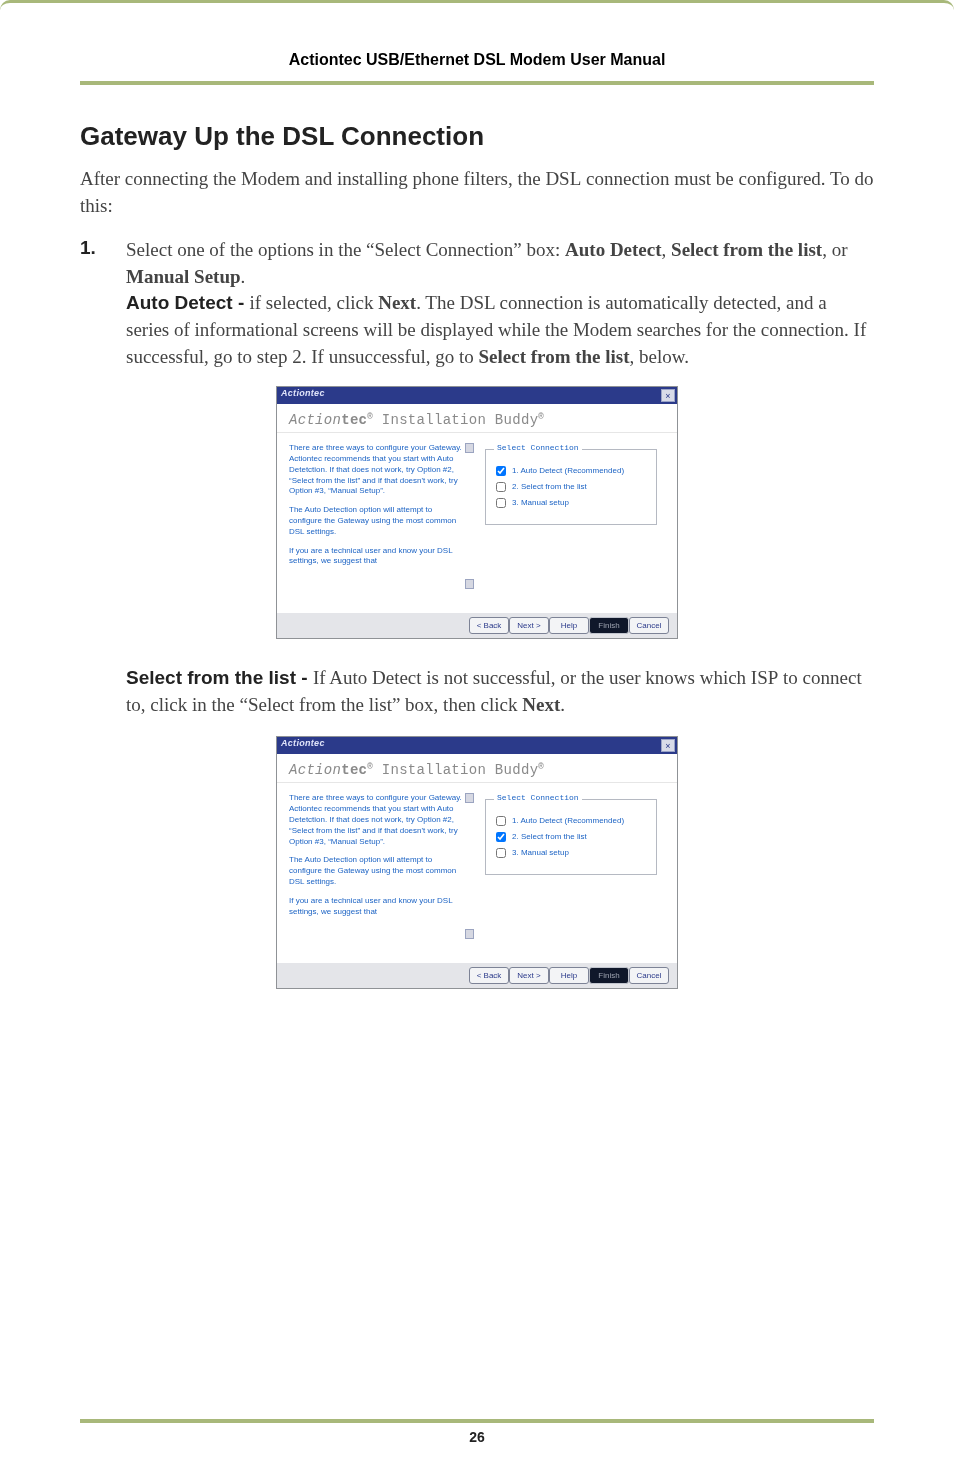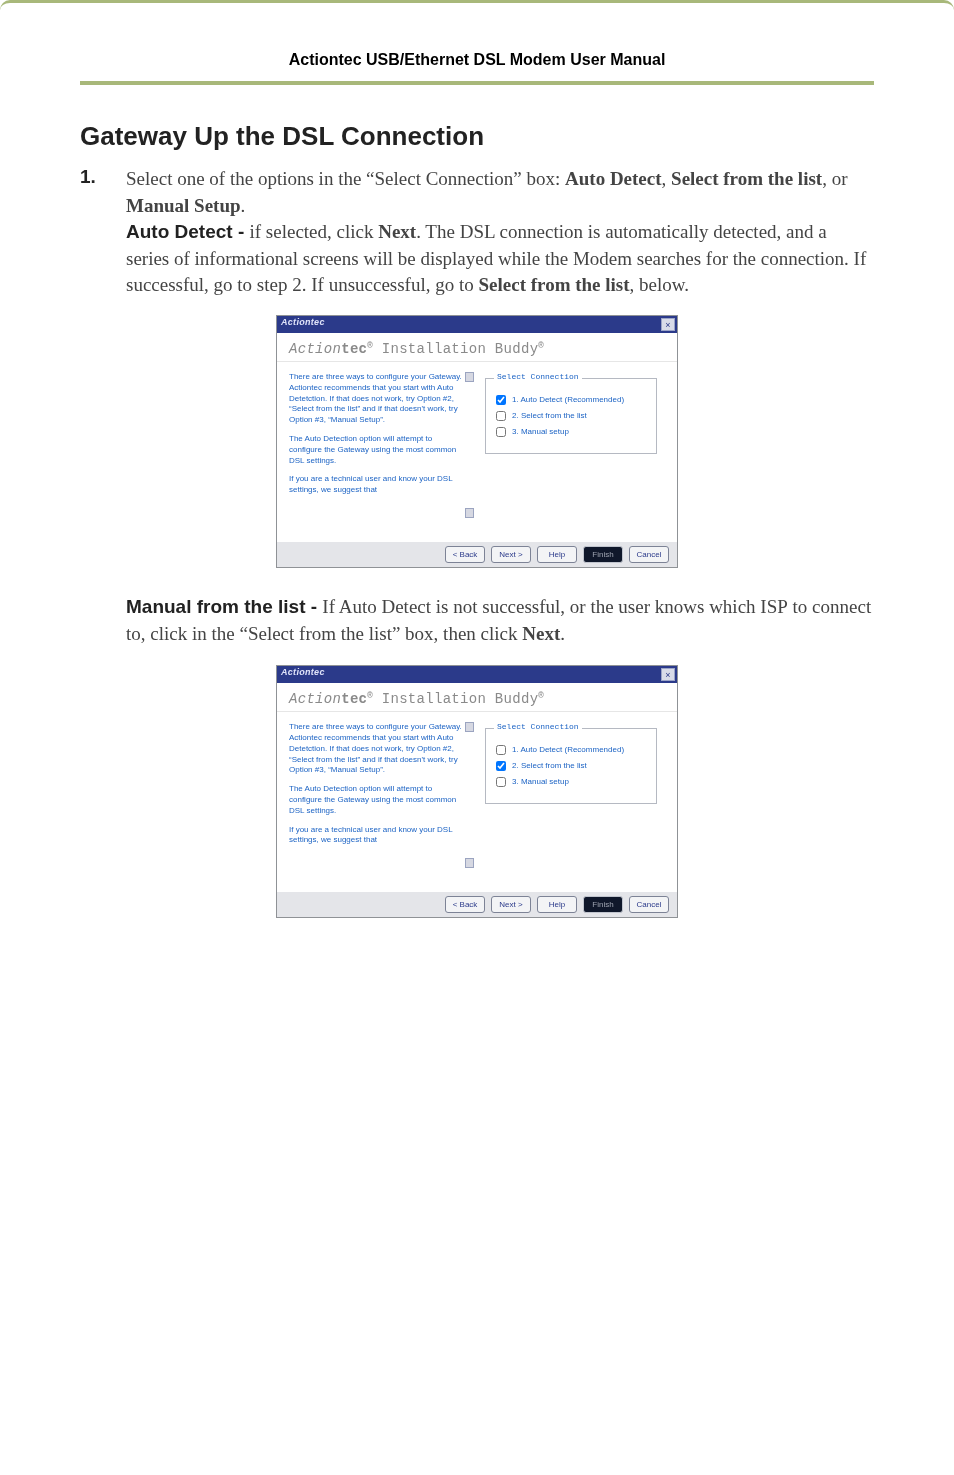--- a/index.html
+++ b/index.html
@@ -179,21 +179,21 @@
       gap: 6px;
       align-items: flex-start;
     }
     .opt-row input { margin: 0; width: 10px; height: 10px; flex: 0 0 10px; }
     
     .dialog-buttons {
       background: #e4e5e9;
       padding: 4px 8px;
       display: flex;
       justify-content: flex-end;
-      gap: 6px;
+      gap: 0;
     }
     .dlg-btn {
       font-family: Verdana, Arial, sans-serif;
       font-size: 8px;
       min-width: 40px;
       height: 17px;
       line-height: 15px;
       text-align: center;
       border: 1px solid #7d8396;
       border-radius: 3px;
@@ -228,20 +228,23 @@
     }
   </style>
 </head>
 <body>
 
 <div class="page">
   <div class="top-title-bar">Actiontec USB/Ethernet DSL Modem User Manual</div>
 
   <h2 class="section-heading">Gateway Up the DSL Connection</h2>
 
+  <p class="body-text">
+    <span>After connecting the Modem and installing phone filters, the </span><span class="smallcaps">DSL</span><span> connection must be configured. To do this:</span>
+  </p>
 
   <div class="numbered-item">
     <div class="num-label">1.</div>
     <div class="num-body">
       <span>Select one of the options in the “Select Connection” box: </span><strong>Auto Detect</strong><span>, </span><strong>Select from the list</strong><span>, or </span><strong>Manual Setup</strong><span>.</span><br>
       <span class="label-strong">Auto Detect - </span><span>if selected, click </span><strong>Next</strong><span>. The </span><span class="smallcaps">DSL</span><span> connection is automatically detected, and a series of informational screens will be displayed while the Modem searches for the connection. If successful, go to step 2. If unsuccessful, go to </span><strong>Select from the list</strong><span>, below.</span>
     </div>
   </div>
 
   <div class="dialog-wrap">
@@ -286,21 +289,21 @@
         <div class="dlg-btn">&lt; Back</div>
         <div class="dlg-btn">Next &gt;</div>
         <div class="dlg-btn">Help</div>
         <div class="dlg-btn disabled">Finish</div>
         <div class="dlg-btn">Cancel</div>
       </div>
     </div>
   </div>
 
   <p class="body-text indent-followup">
-    <span class="label-strong" style="font-family:Arial,Helvetica,sans-serif;font-weight:bold;color:#222;">Manual from the list - </span><span>If Auto Detect is not successful, or the user knows which </span><span class="smallcaps">ISP</span><span> to connect to, click in the “Select from the list” box, then click </span><strong>Next</strong><span>.</span>
+    <span class="label-strong" style="font-family:Arial,Helvetica,sans-serif;font-weight:bold;color:#222;">Select from the list - </span><span>If Auto Detect is not successful, or the user knows which </span><span class="smallcaps">ISP</span><span> to connect to, click in the “Select from the list” box, then click </span><strong>Next</strong><span>.</span>
   </p>
 
   <div class="dialog-wrap">
     <div class="dialog-window">
       <div class="titlebar">
         <span class="titlebar-label">Actiontec</span>
         <div class="close-btn">×</div>
       </div>
       <div class="banner">
         <div class="banner-top">
@@ -337,13 +340,17 @@
       <div class="dialog-buttons">
         <div class="dlg-btn">&lt; Back</div>
         <div class="dlg-btn">Next &gt;</div>
         <div class="dlg-btn">Help</div>
         <div class="dlg-btn disabled">Finish</div>
         <div class="dlg-btn">Cancel</div>
       </div>
     </div>
   </div>
 
+  <div class="footer">
+    <div class="footer-line"></div>
+    <div style="margin-top:6px;">26</div>
+  </div>
 </div>
 
 </body></html>

